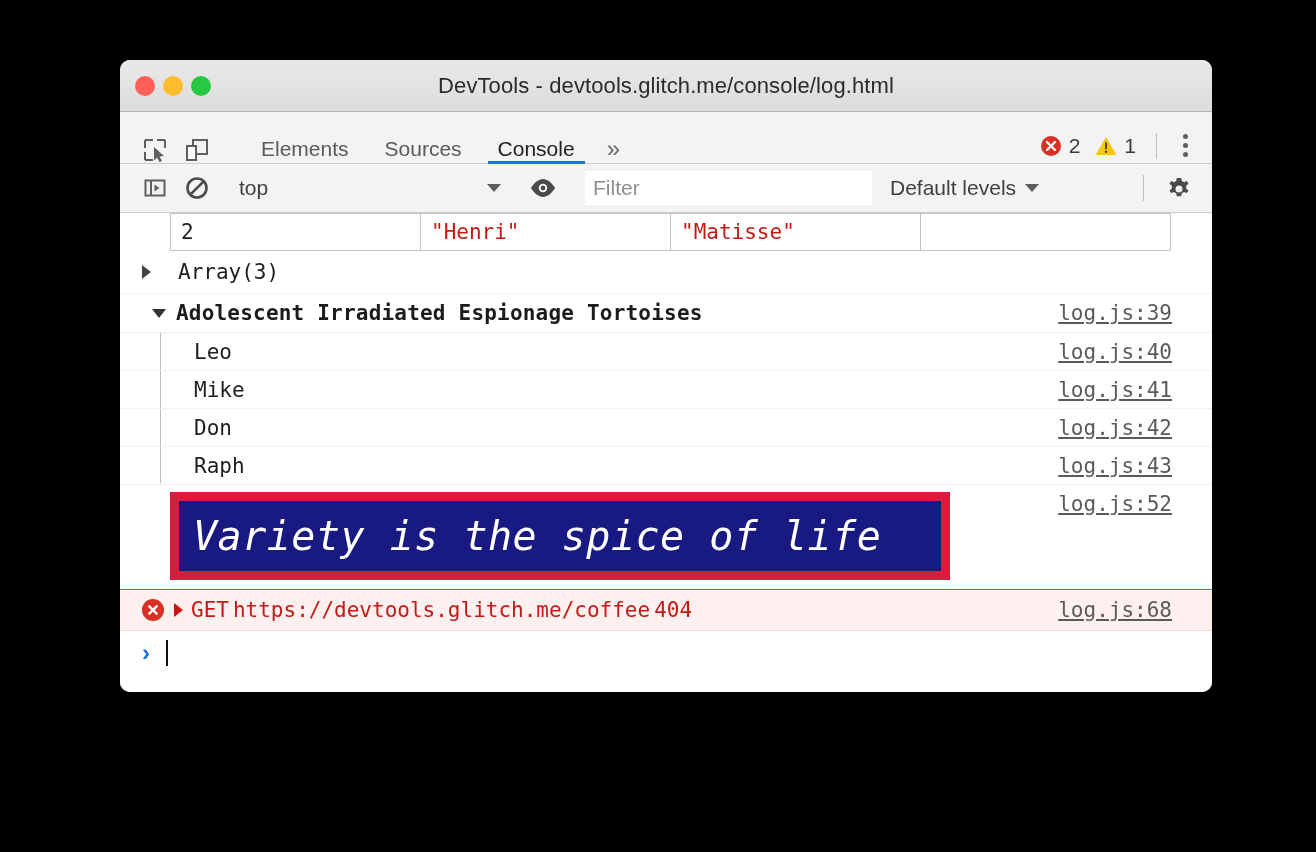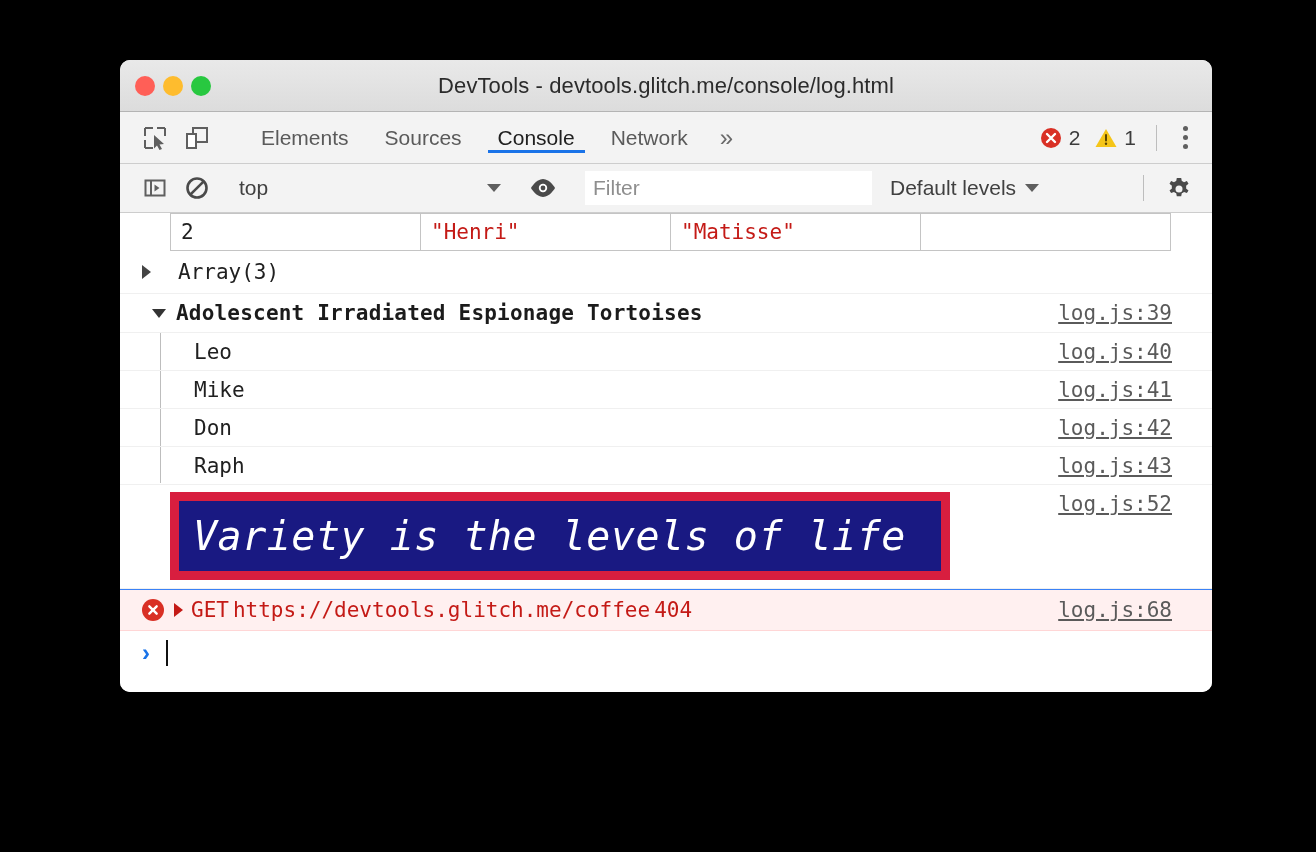--- a/index.html
+++ b/index.html
@@ -60,21 +60,21 @@
     color: #2b2b2b;
     letter-spacing: 0.1px;
   }
 
   
   .tabbar {
     height: 52px;
     background: #f3f3f3;
     border-bottom: 1px solid #cdcdcd;
     display: flex;
-    align-items: center;
+    align-items: flex-end;
     padding-left: 14px;
   }
   .tool-btn {
     display: flex;
     align-items: center;
     justify-content: center;
     width: 42px;
     cursor: default;
   }
   .tb-sep {
@@ -407,21 +407,20 @@
         </svg>
       </span>
     </div>
 
     <div class="tb-sep"></div>
 
     <div class="tabs">
       <div class="tab">Elements</div>
       <div class="tab">Sources</div>
       <div class="tab active">Console</div>
-      <div class="tab">Network</div>
       <div class="tab more">»</div>
     </div>
 
     <div class="tabbar-right">
       <div class="counter">
         <span>
           <svg width="24" height="24" viewBox="0 0 24 24">
             <circle cx="12" cy="12" r="10" fill="#d93025"></circle>
             <path d="M8 8 L16 16 M16 8 L8 16" stroke="#ffffff" stroke-width="2.4" stroke-linecap="round"></path>
           </svg>
@@ -554,21 +553,21 @@
       </div>
 
       <div class="msg msg-group-item">
         <span class="msg-text">Raph</span>
         <span class="src-link">log.js:43</span>
       </div>
     </div>
 
     <div class="msg msg-styled">
       <div class="banner">
-        <span class="banner-text">Variety is the levels of life</span>
+        <span class="banner-text">Variety is the spice of life</span>
       </div>
       <span class="src-link">log.js:52</span>
     </div>
 
     <div class="msg msg-error">
       <span class="err-icon-small">
         <svg width="22" height="22" viewBox="0 0 24 24">
           <circle cx="12" cy="12" r="11" fill="#d93025"></circle>
           <path d="M8 8 L16 16 M16 8 L8 16" stroke="#ffffff" stroke-width="2.6" stroke-linecap="round"></path>
         </svg>

